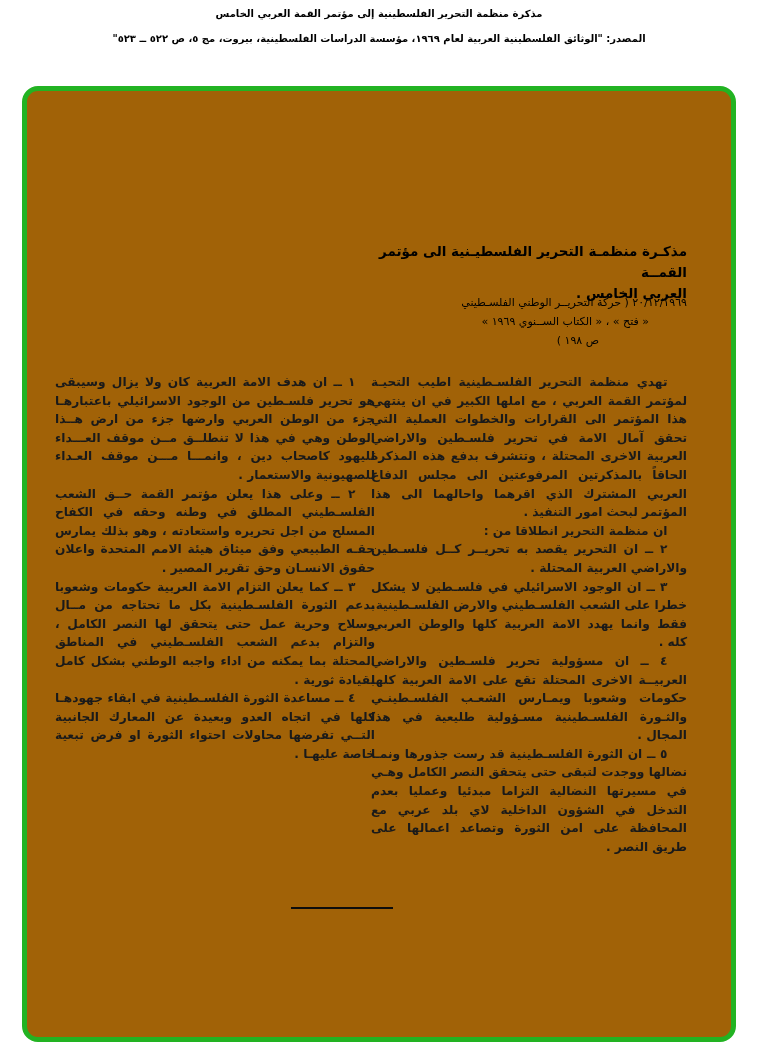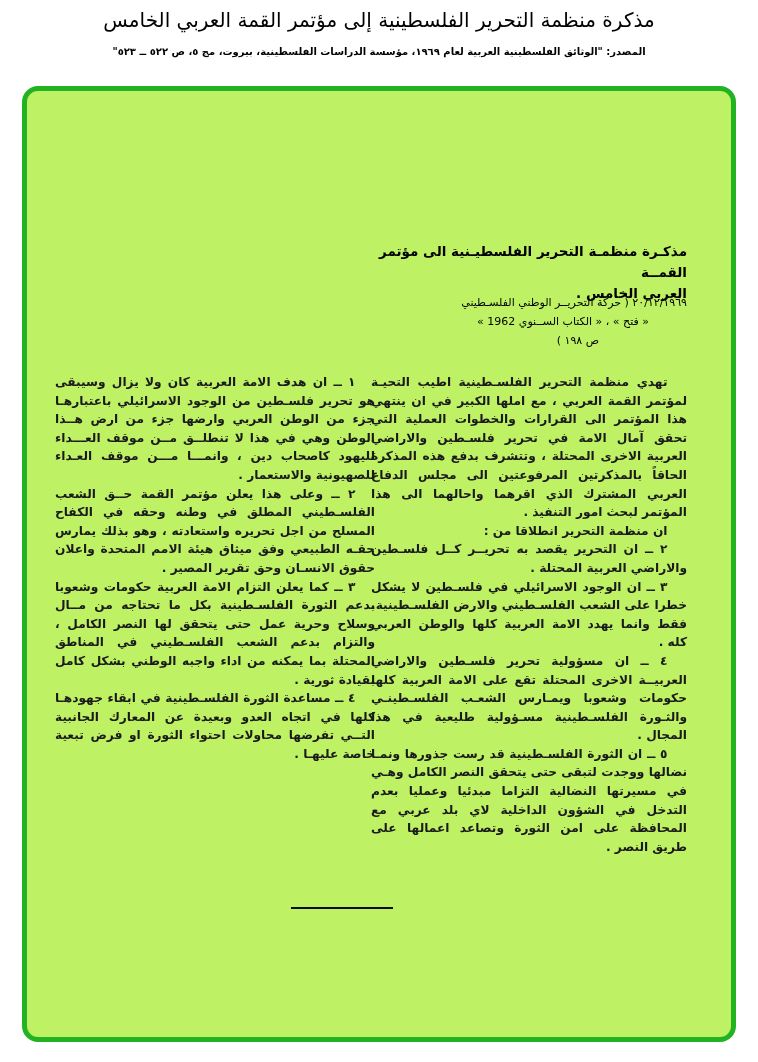--- a/index.html
+++ b/index.html
@@ -12,35 +12,35 @@
     color: var(--ink);
     overflow: hidden;
   }
 
   
   .hdr {
     position: absolute; top: 8px; left: 0; width: 758px;
     text-align: center; direction: rtl;
   }
   .hdr-title {
-    font-size: 20px; font-weight: 400; letter-spacing: 0;
+    font-size: 10px; font-weight: 700; letter-spacing: 0;
     color: #000;
   }
   .hdr-source {
     margin-top: 14px;
     font-size: 10px; font-weight: 700; color: #000;
   }
 
   
   .frame {
     position: absolute; left: 22px; top: 86px;
     width: 714px; height: 956px;
     border: 5px solid var(--frame-color);
     border-radius: 16px;
-    background: #bef264;
+    background: #a16207;
   }
   .doc { position: relative; width: 100%; height: 100%; direction: rtl; }
 
   
   .doc-title {
     position: absolute; top: 150px; right: 44px; width: 330px;
     direction: rtl; text-align: right;
     font-size: 13.5px; font-weight: 700; line-height: 21px;
     color: #000;
   }
@@ -83,21 +83,21 @@
 <div class="frame">
   <div class="doc">
 
     <div class="doc-title">
       <div>مذكـرة منظمـة التحرير الفلسطيـنية الى مؤتمر القمــة</div>
       <div>العربي الخامس .</div>
     </div>
 
     <div class="doc-meta">
       <div>٢٠/١٢/١٩٦٩   ( حركة التحريــر الوطني الفلسـطيني</div>
-      <div class="ind-a">« فتح » ، « الكتاب الســنوي 1962 »</div>
+      <div class="ind-a">« فتح » ، « الكتاب الســنوي ١٩٦٩ »</div>
       <div class="ind-b">ص ١٩٨ )</div>
     </div>
 
     <div class="col col-right">
       <p>تهدي منظمة التحرير الفلسـطينية اطيب التحيـة لمؤتمر القمة العربي ، مع املها الكبير في ان ينتهي هذا المؤتمر الى القرارات والخطوات العملية التي تحقق آمال الامة في تحرير فلسـطين والاراضي العربية الاخرى المحتلة ، وتتشرف بدفع هذه المذكرة الحاقاً بالمذكرتين المرفوعتين الى مجلس الدفاع العربي المشترك الذي اقرهما واحالهما الى هذا المؤتمر لبحث امور التنفيذ .</p>
       <p>ان منظمة التحرير انطلاقا من :</p>
       <p>٢ ــ ان التحرير يقصد به تحريــر كــل فلسـطين والاراضي العربية المحتلة .</p>
       <p>٣ ــ ان الوجود الاسرائيلي في فلسـطين لا يشكل خطرا على الشعب الفلسـطيني والارض الفلسـطينية. فقط وانما يهدد الامة العربية كلها والوطن العربي كله .</p>
       <p>٤ ــ ان مسؤولية تحرير فلسـطين والاراضي العربيــة الاخرى المحتلة تقع على الامة العربية كلها حكومات وشعوبا ويمـارس الشعـب الفلسـطينـي والثـورة الفلسـطينية مسـؤولية طليعية في هذا المجال .</p>
       <p>٥ ــ ان الثورة الفلسـطينية قد رست جذورها ونمـا نضالها ووجدت لتبقى حتى يتحقق النصر الكامل وهـي في مسيرتها النضالية التزاما مبدئيا وعمليا بعدم التدخل في الشؤون الداخلية لاي بلد عربي مع المحافظة على امن الثورة وتصاعد اعمالها على طريق النصر .</p>

